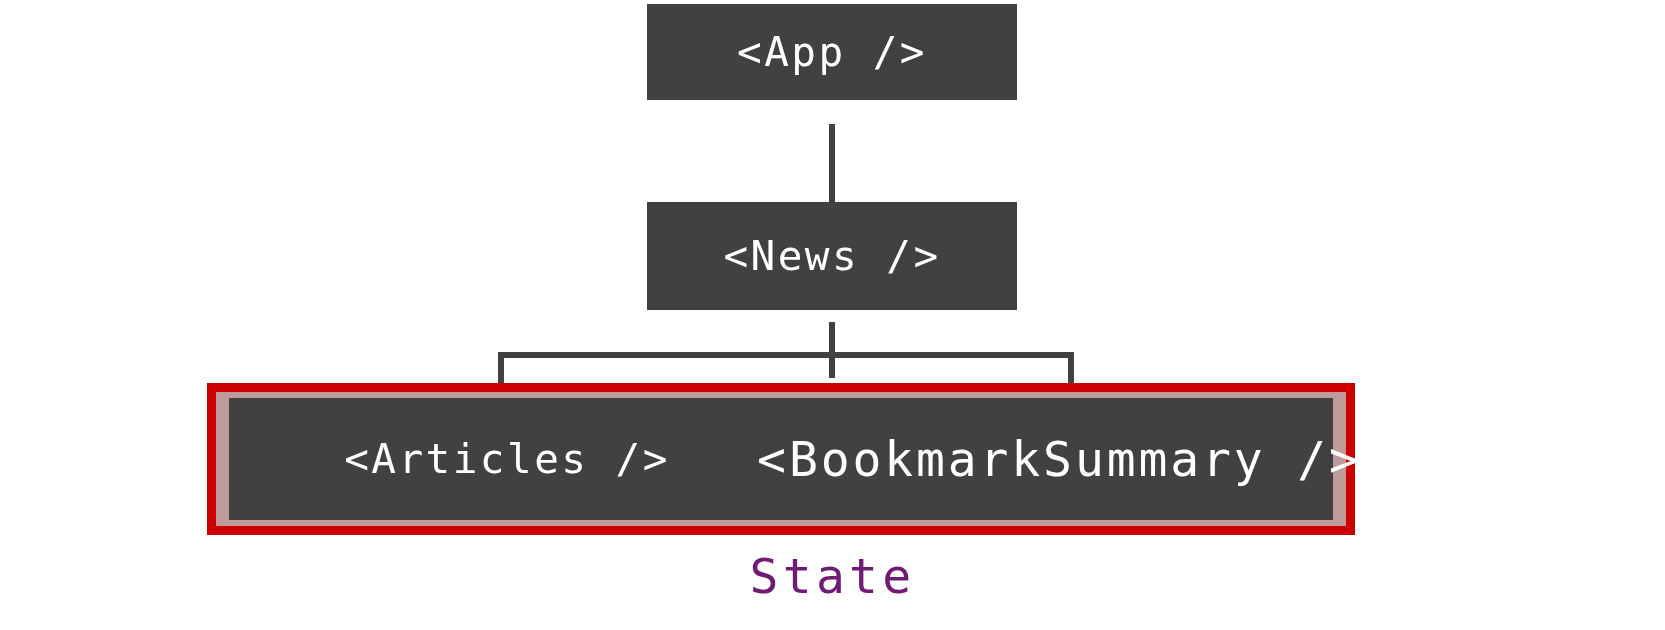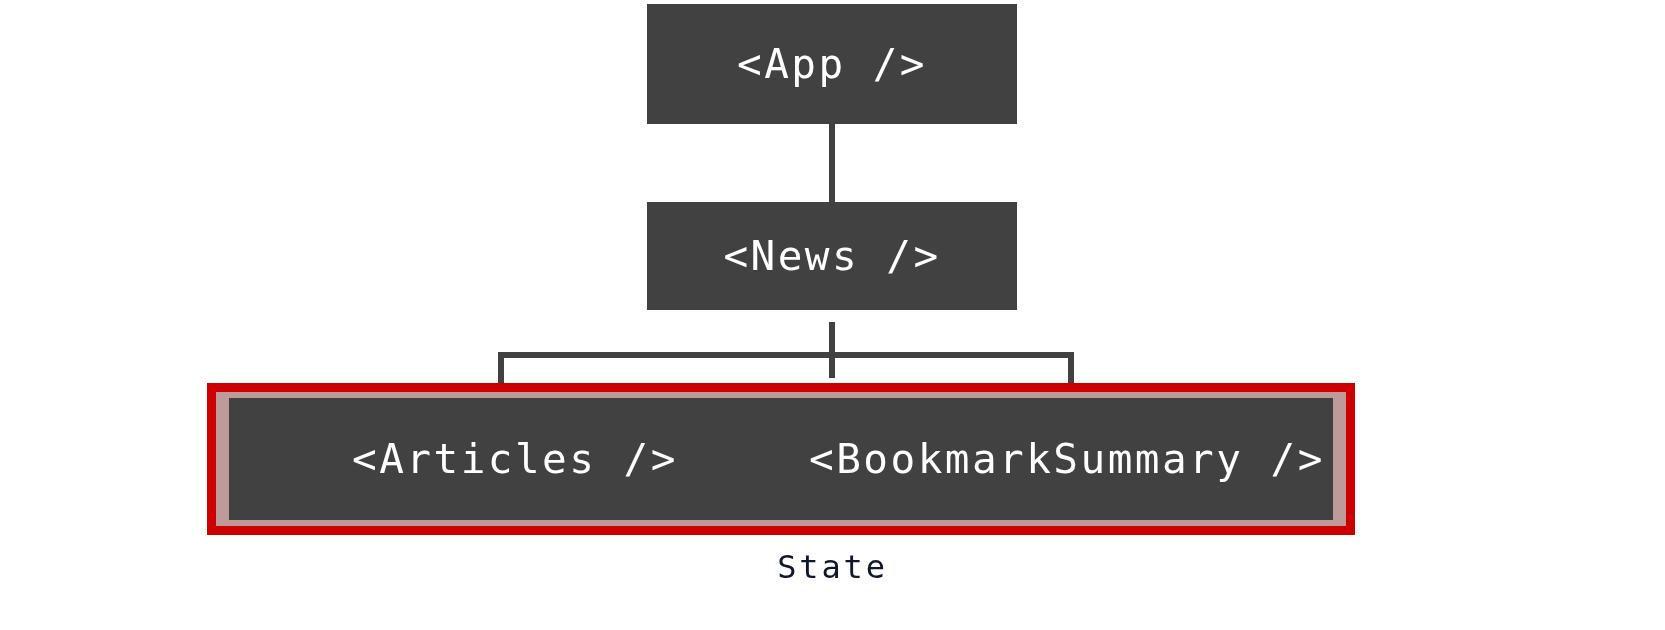--- a/index.html
+++ b/index.html
@@ -33,21 +33,21 @@
   }
   .node-label {
     font-family: "DejaVu Sans Mono", monospace;
     white-space: pre;
   }
 
   #node-app {
     left: 647px;
     top: 4px;
     width: 370px;
-    height: 120px;
+    height: 96px;
     font-size: 41px;
   }
   #node-news {
     left: 647px;
     top: 202px;
     width: 370px;
     height: 108px;
     font-size: 41px;
   }
 
@@ -109,33 +109,33 @@
     width: 589px;
     height: 122px;
     font-size: 41px;
   }
   #node-bookmarksummary {
     position: relative;
     left: 0;
     top: 0;
     width: 548px;
     height: 122px;
-    font-size: 41px;
+    font-size: 48px;
   }
 
   
   #state-caption {
     position: absolute;
     left: 0;
     top: 548px;
     width: 1665px;
     text-align: center;
-    color: #0f172a;
+    color: #701a75;
     font-family: "DejaVu Sans Mono", monospace;
-    font-size: 32px;
+    font-size: 48px;
     letter-spacing: 0.09em;
     white-space: pre;
   }
 </style>
 </head>
 <body>
 
 <div id="canvas">
 
   <div class="node" id="node-app">

